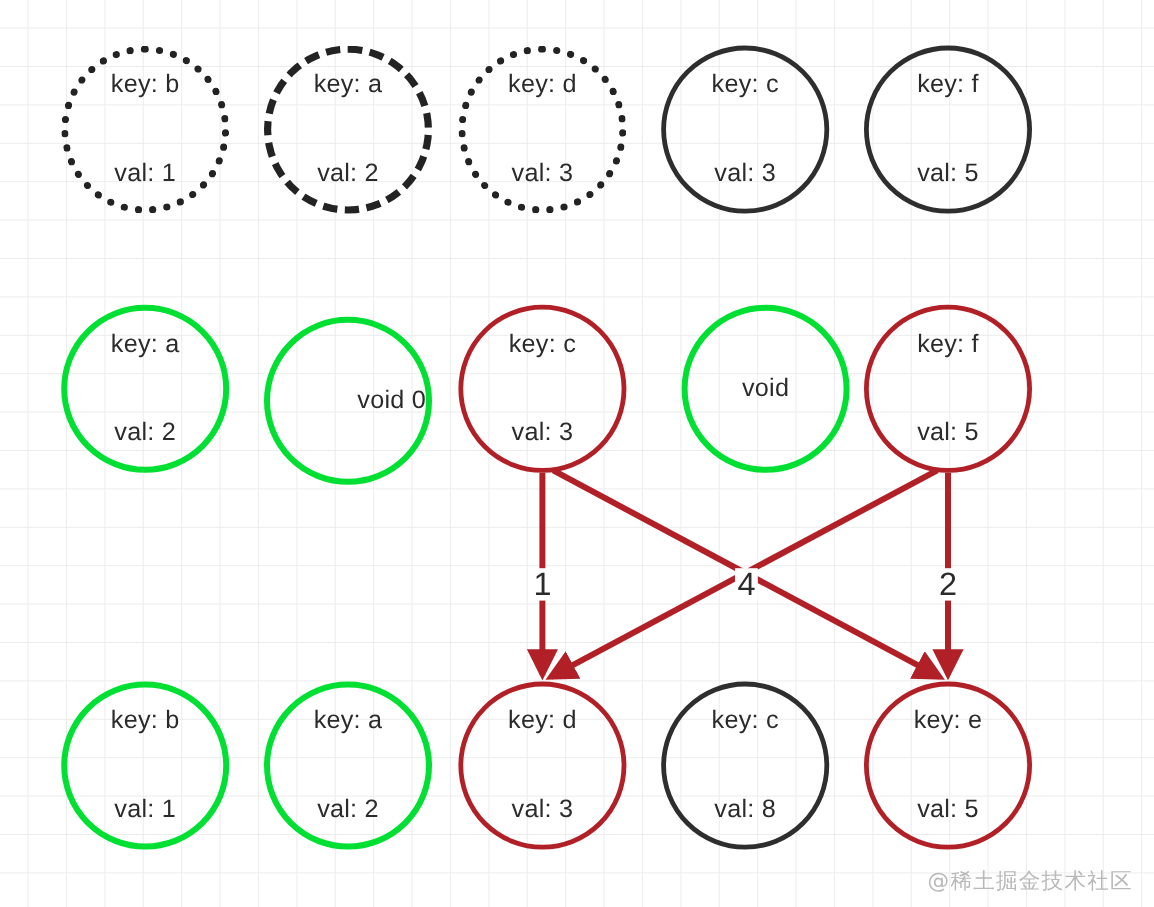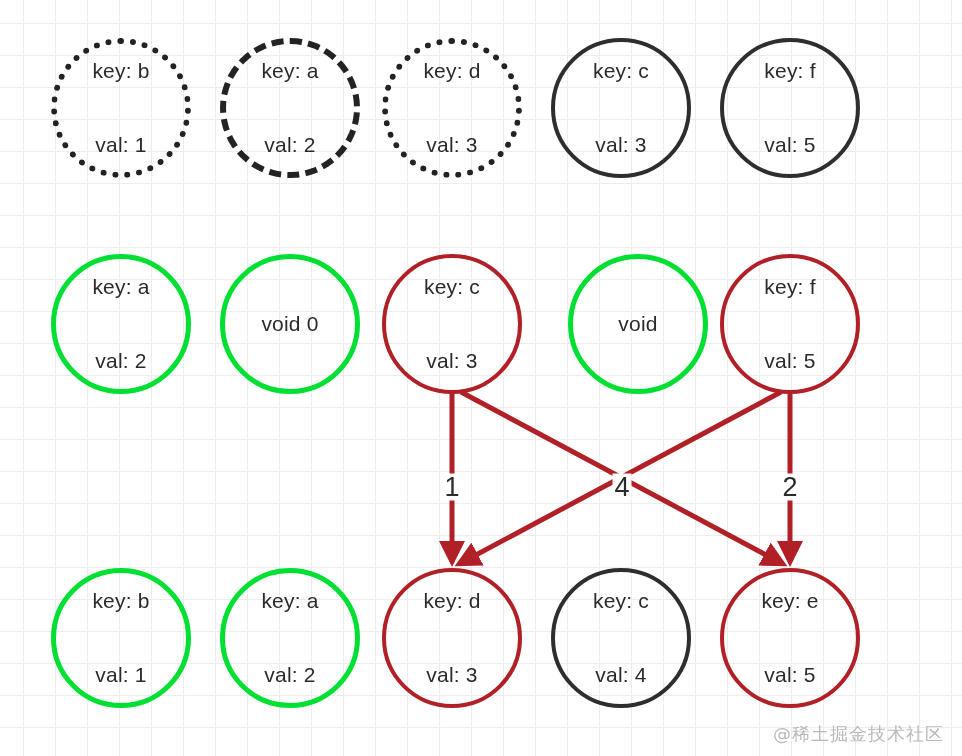--- a/index.html
+++ b/index.html
@@ -90,28 +90,28 @@
       </g>
   </svg>
 
   <div id="nodes-group">
       <div class="node st-dotted" style="left: 51px; top: 38px; width: 140px; height: 140px;"><span class="ln">key: b</span><span class="ln">val: 1</span></div>
       <div class="node st-dashed" style="left: 220px; top: 38px; width: 140px; height: 140px;"><span class="ln">key: a</span><span class="ln">val: 2</span></div>
       <div class="node st-dotted" style="left: 382px; top: 38px; width: 140px; height: 140px;"><span class="ln">key: d</span><span class="ln">val: 3</span></div>
       <div class="node st-solid-black" style="left: 551px; top: 38px; width: 140px; height: 140px;"><span class="ln">key: c</span><span class="ln">val: 3</span></div>
       <div class="node st-solid-black" style="left: 720px; top: 38px; width: 140px; height: 140px;"><span class="ln">key: f</span><span class="ln">val: 5</span></div>
       <div class="node st-solid-green" style="left: 51px; top: 254px; width: 140px; height: 140px;"><span class="ln">key: a</span><span class="ln">val: 2</span></div>
-      <div class="node st-solid-green" style="left: 220px; top: 254px; width: 140px; height: 140px;"><span class="ln">void 0</span></div>
+      <div class="node st-solid-green" style="left: 220px; top: 264px; width: 140px; height: 140px; align-items: flex-end;"><span class="ln">void 0</span></div>
       <div class="node st-solid-red" style="left: 382px; top: 254px; width: 140px; height: 140px;"><span class="ln">key: c</span><span class="ln">val: 3</span></div>
       <div class="node st-solid-green" style="left: 568px; top: 254px; width: 140px; height: 140px;"><span class="ln">void</span></div>
       <div class="node st-solid-red" style="left: 720px; top: 254px; width: 140px; height: 140px;"><span class="ln">key: f</span><span class="ln">val: 5</span></div>
       <div class="node st-solid-green" style="left: 51px; top: 568px; width: 140px; height: 140px;"><span class="ln">key: b</span><span class="ln">val: 1</span></div>
       <div class="node st-solid-green" style="left: 220px; top: 568px; width: 140px; height: 140px;"><span class="ln">key: a</span><span class="ln">val: 2</span></div>
       <div class="node st-solid-red" style="left: 382px; top: 568px; width: 140px; height: 140px;"><span class="ln">key: d</span><span class="ln">val: 3</span></div>
-      <div class="node st-solid-black" style="left: 551px; top: 568px; width: 140px; height: 140px;"><span class="ln">key: c</span><span class="ln">val: 4</span></div>
+      <div class="node st-solid-black" style="left: 551px; top: 568px; width: 140px; height: 140px;"><span class="ln">key: c</span><span class="ln">val: 8</span></div>
       <div class="node st-solid-red" style="left: 720px; top: 568px; width: 140px; height: 140px; text-align: right;"><span class="ln">key: e</span><span class="ln">val: 5</span></div>
     </div>
   <div id="labels-group">
       <div class="edge-label" style="left: 452px; top: 487px;">1</div>
       <div class="edge-label" style="left: 790px; top: 487px;">2</div>
       <div class="edge-label" style="left: 622px; top: 487px;">4</div>
     </div>
 
   <div class="watermark">@稀土掘金技术社区</div>
 </div>

